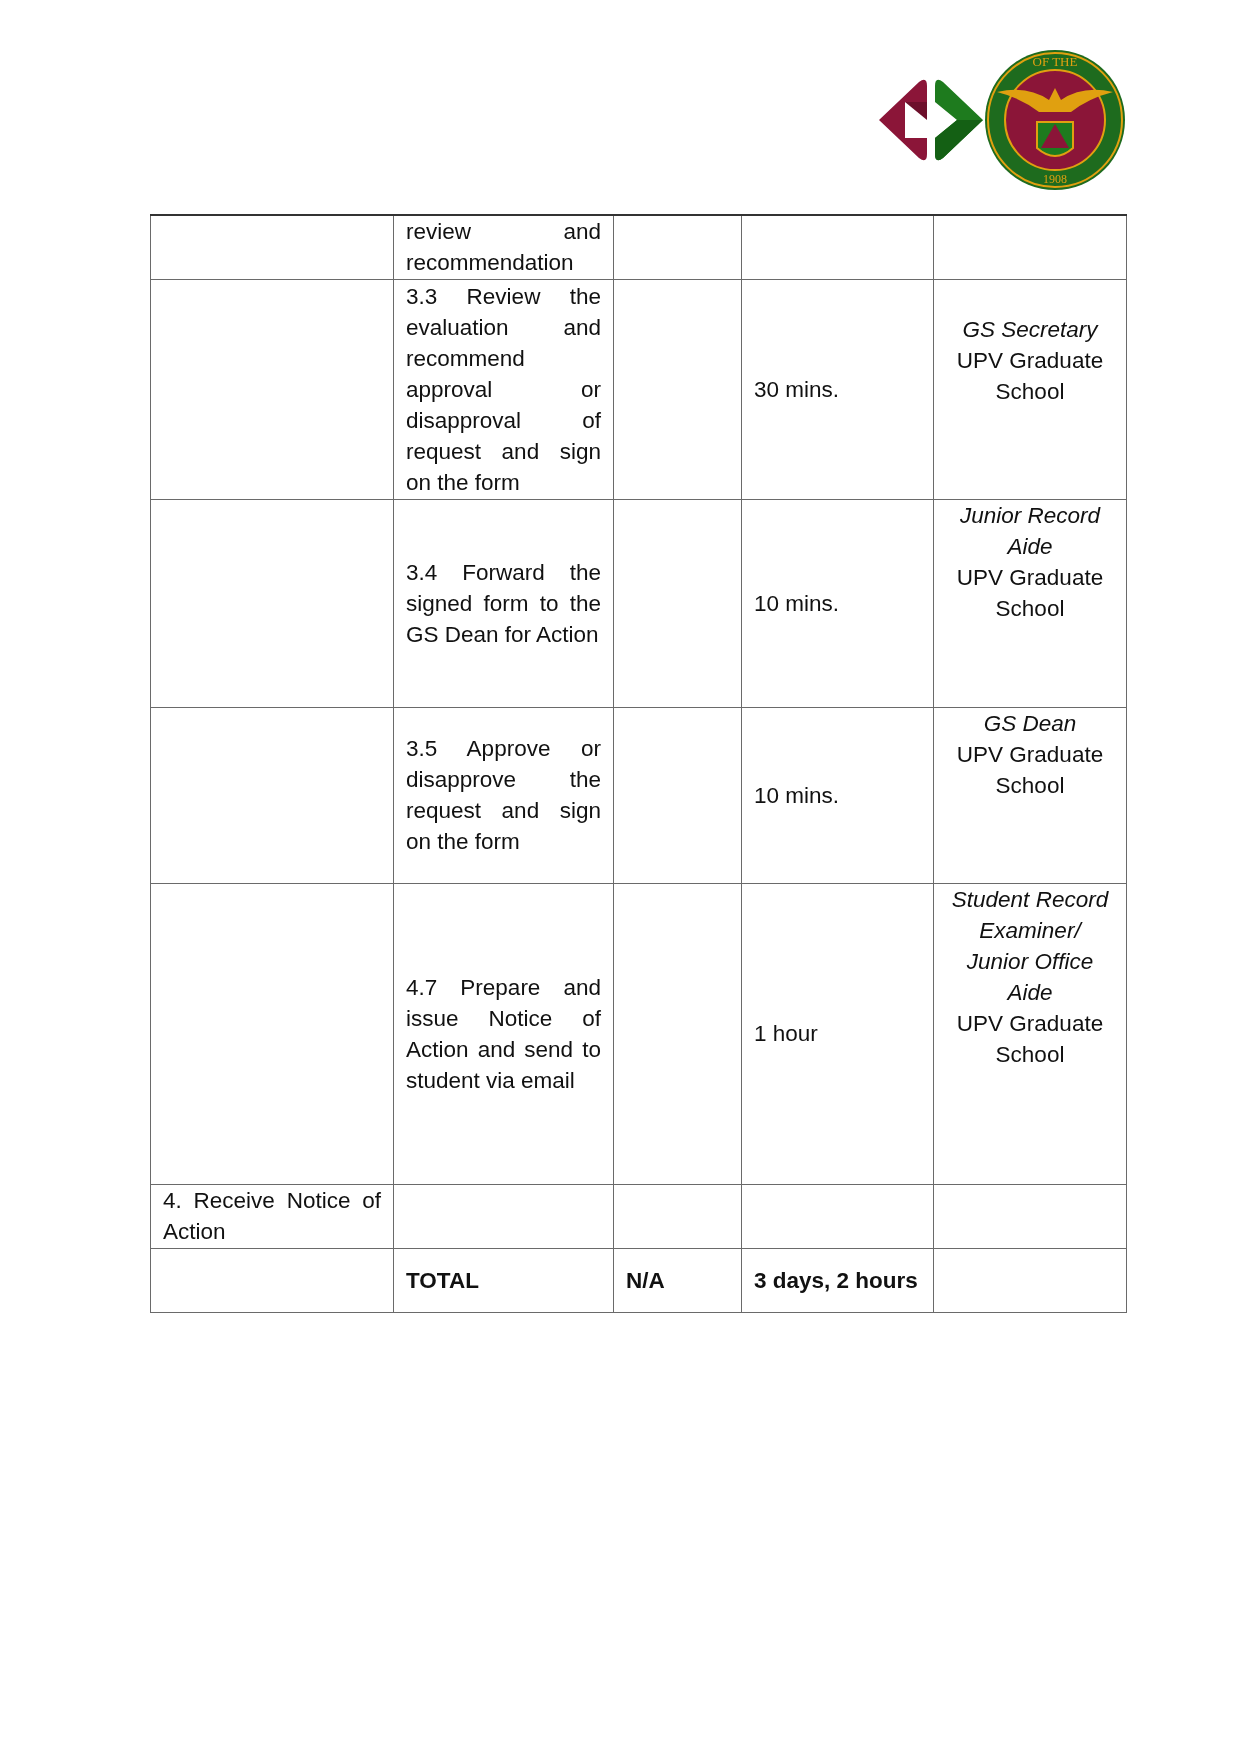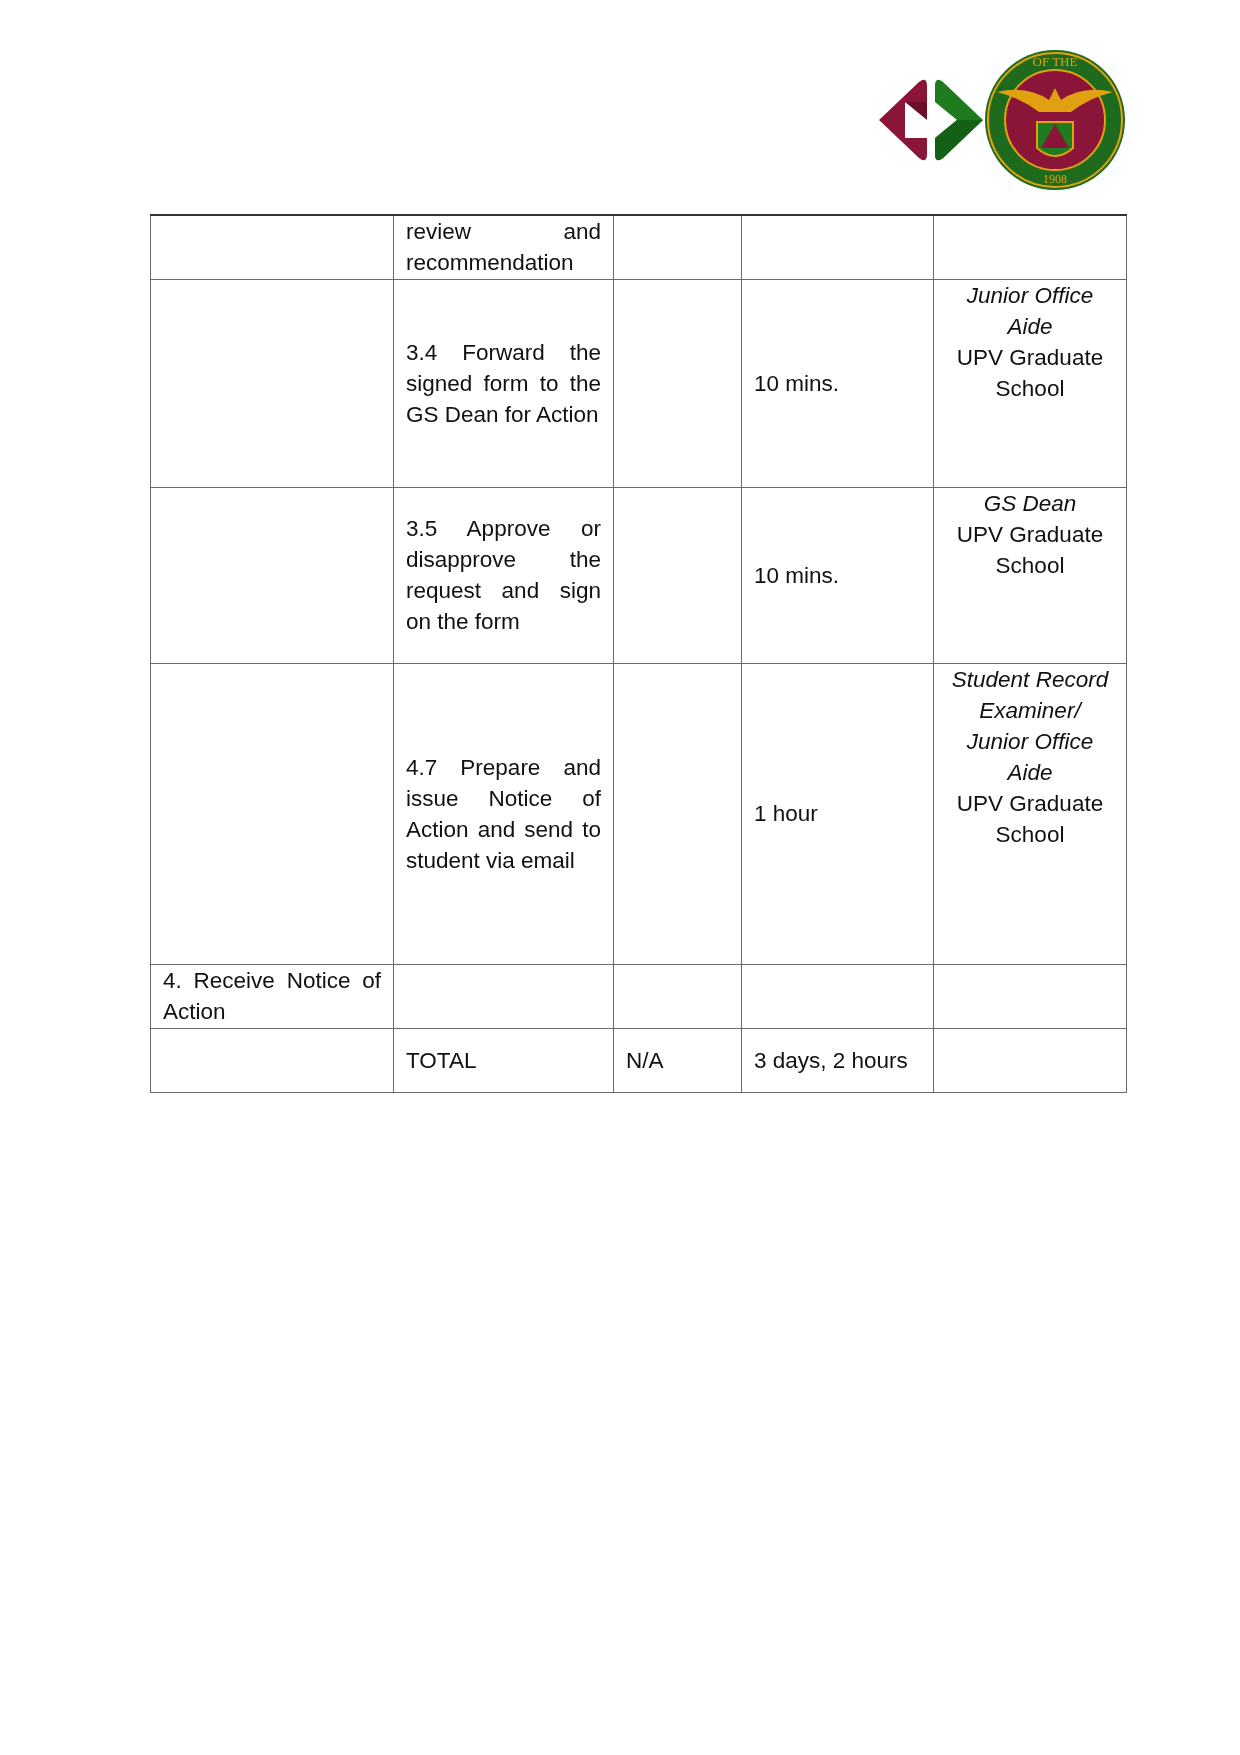--- a/index.html
+++ b/index.html
@@ -10,21 +10,21 @@
               table-layout:fixed; width:976px; }
   table.doc td { border:1.6px solid #6a6a6a; padding:0 12px; vertical-align:middle;
                  font-size:22.5px; line-height:31px; }
   table.doc tr:first-child td { border-top:2px solid #333; }
   td.step { text-align:justify; text-align-last:left; }
   td.step.top { vertical-align:top; }
   td.resp { text-align:center; }
   td.resp.top { vertical-align:top; }
   .it { font-style:italic; display:block; }
   .rg { display:block; }
-  .bold { font-weight:normal;margin-top:12px; }
+  .bold { font-weight:bold;margin-top:12px; }
 </style>
 </head>
 <body>
 
 <div class="logos">
   <svg width="270" height="150" viewBox="0 0 270 150">
 
     <g>
       <path d="M22 80 L62 42 Q70 36 70 46 L70 62 L48 62 L48 98 L70 98 L70 114 Q70 124 62 118 Z" fill="#8b1538"></path>
       <path d="M48 62 L70 62 L70 80 Z" fill="#6d0f2b"></path>
@@ -54,27 +54,37 @@
       <col style="width:193px">
   </colgroup>
   <tbody>
       <tr style="height:64px">
     <td></td>
     <td class="step top">review and recommendation</td>
     <td></td>
     <td></td>
     <td></td>
   </tr>
+  <tr style="height:220px">
+    <td></td>
+    <td class="step">3.3 Review the evaluation and recommend approval or disapproval of request and sign on the form</td>
+    <td></td>
+    <td>30 mins.</td>
+    <td class="resp" style="vertical-align:top;padding-top:34px">
+      <span class="it">GS Secretary</span>
+      <span class="rg">UPV Graduate School</span>
+    </td>
+  </tr>
   <tr style="height:208px">
     <td></td>
     <td class="step">3.4 Forward the signed form to the GS Dean for Action</td>
     <td></td>
     <td>10 mins.</td>
     <td class="resp top">
-      <span class="it">Junior Office Aide</span>
+      <span class="it">Junior Record Aide</span>
       <span class="rg">UPV Graduate School</span>
     </td>
   </tr>
   <tr style="height:176px">
     <td></td>
     <td class="step">3.5 Approve or disapprove the request and sign on the form</td>
     <td></td>
     <td>10 mins.</td>
     <td class="resp top">
       <span class="it">GS Dean</span>

